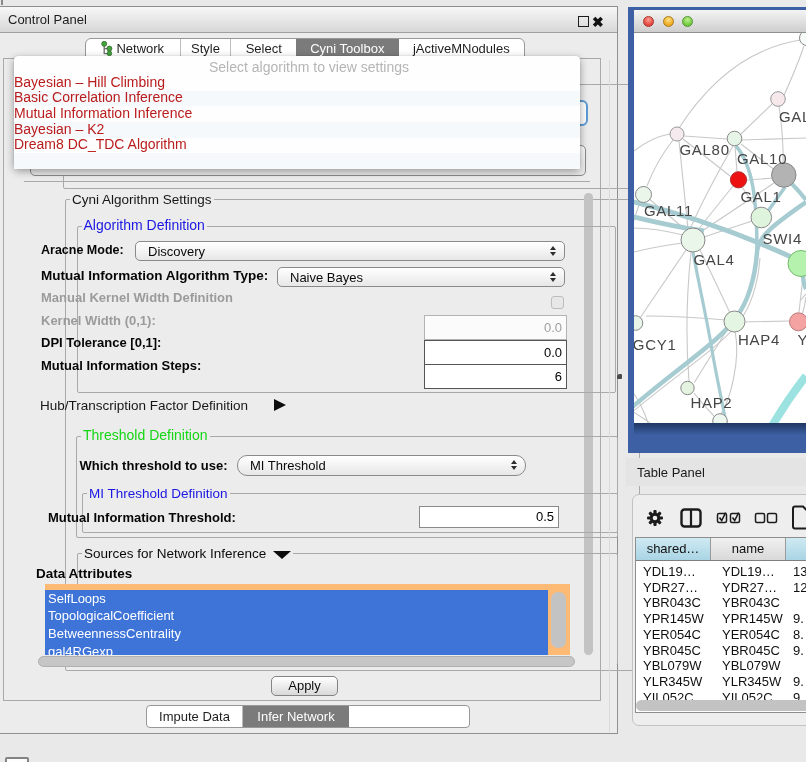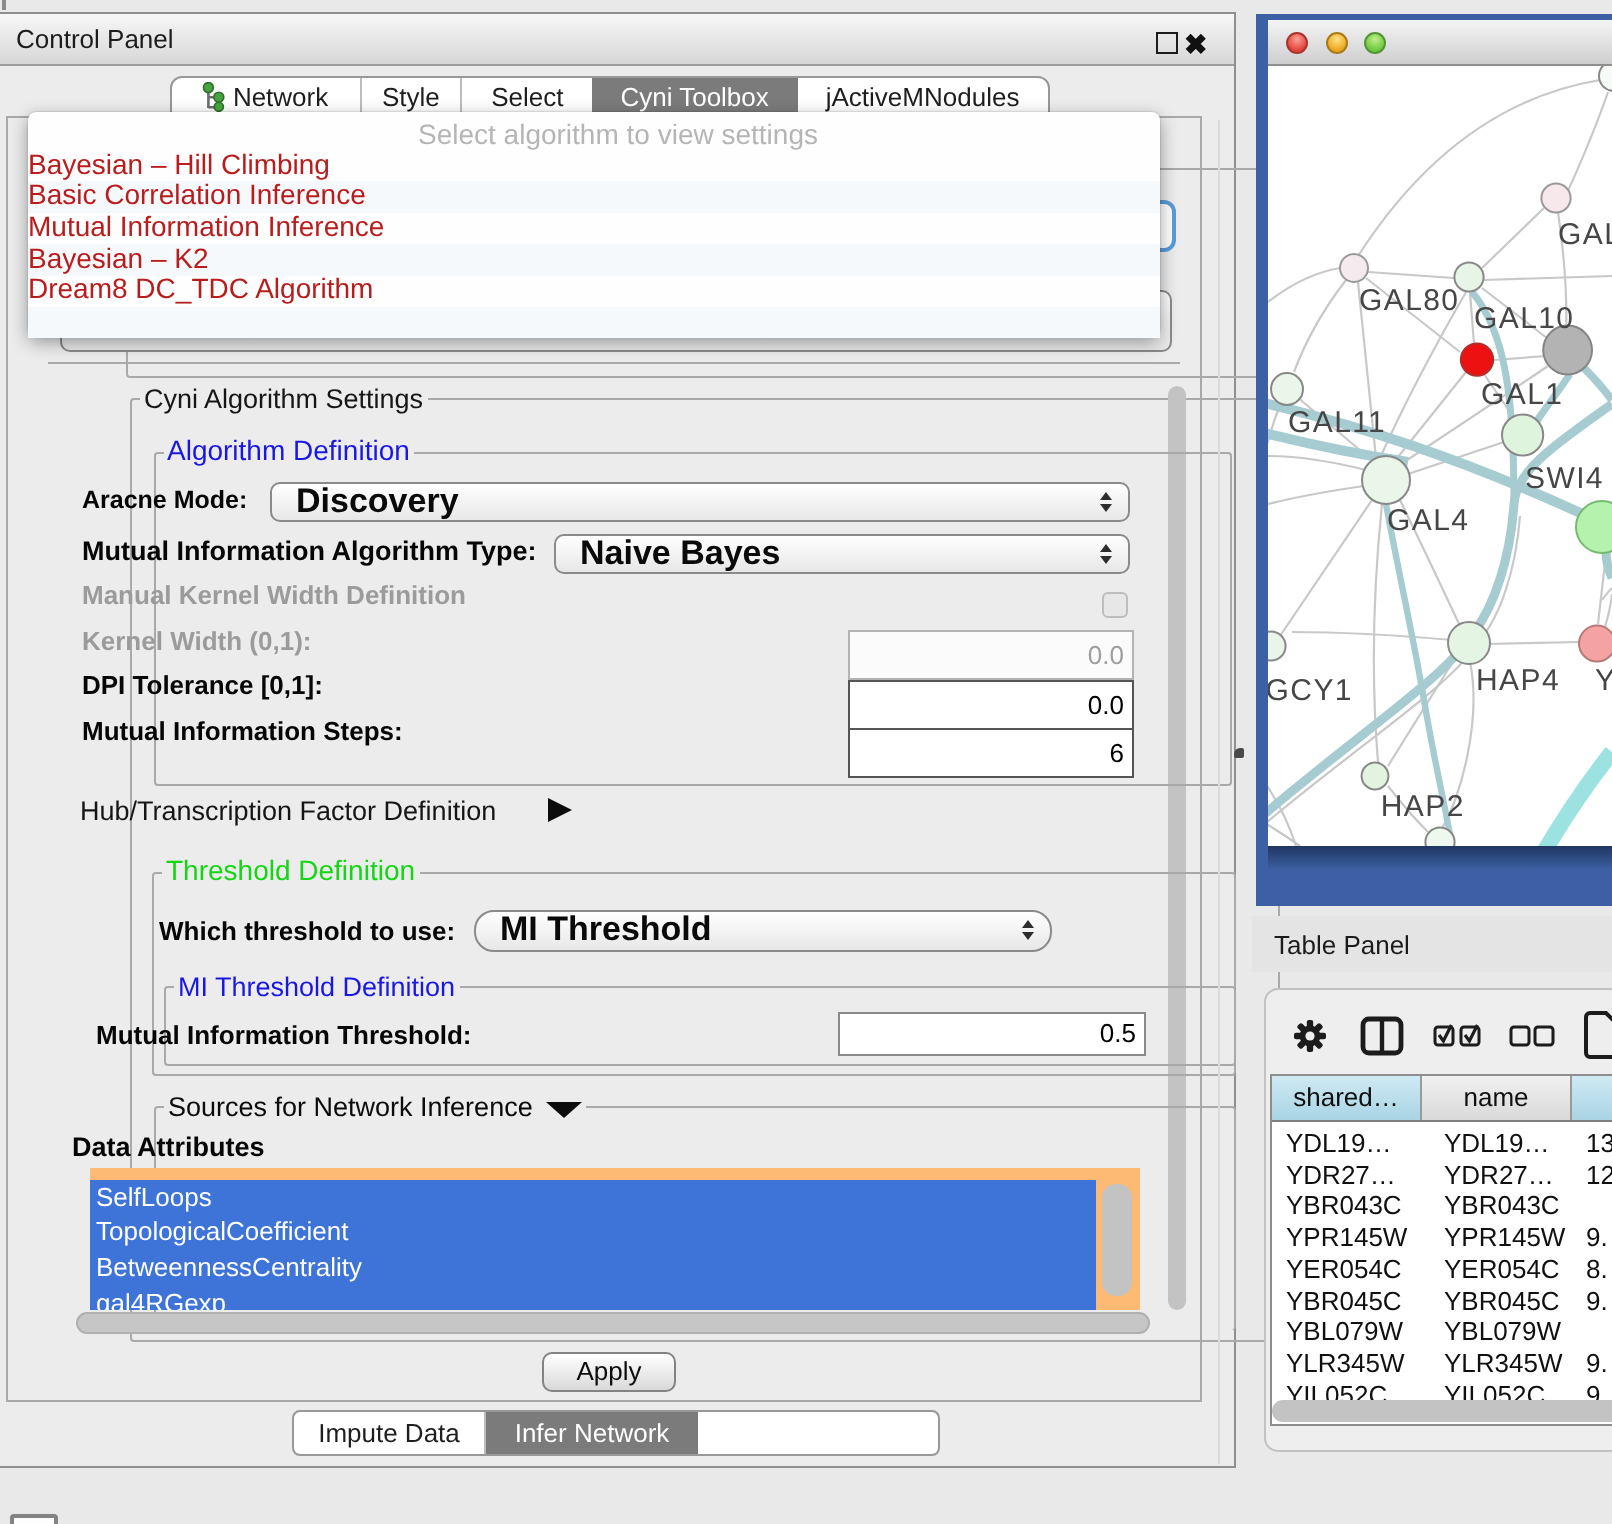--- a/index.html
+++ b/index.html
@@ -30,21 +30,21 @@
   .grp>.gt{position:absolute;top:-8px;left:4px;background:#ececec;padding:0 2px;
            font-size:13.5px;color:#161616;line-height:15px;white-space:nowrap;}
   .gt.blue{color:#1a17e2 !important;}
   .gt.green{color:#15d615 !important;}
   .lbl{position:absolute;font-size:12.5px;line-height:13px;font-weight:bold;color:#060606;white-space:nowrap;}
   .lbl.dis{color:#9b9b9b;}
   
   .combo{position:absolute;box-sizing:border-box;border:1px solid #8a8a8a;border-radius:5px;
          background:linear-gradient(#ffffff,#e7e7e7);}
   .combo .ct{position:absolute;left:12px;top:50%;transform:translateY(-50%);
-             font-size:17px;color:#0a0a0a;white-space:nowrap;font-weight:bold;}
+             font-size:13px;color:#0a0a0a;white-space:nowrap;}
   .combo .car{position:absolute;right:8px;top:50%;transform:translateY(-50%);
               display:flex;flex-direction:column;gap:2px;}
   .combo .car i{display:block;width:0;height:0;border-left:3.5px solid transparent;
                 border-right:3.5px solid transparent;}
   .combo .car i.u{border-bottom:4.5px solid #2d2d2d;}
   .combo .car i.d{border-top:4.5px solid #2d2d2d;}
   
   .tf{position:absolute;box-sizing:border-box;background:#fff;border:1px solid #555;
       font-size:13px;color:#000;text-align:right;padding:0 4px;line-height:21px;}
   .tf.dis{border:1px solid #b3b3b3;background:#fbfbfb;color:#9f9f9f;}
@@ -163,21 +163,21 @@
   <span class="ct">MI Threshold</span>
     <span class="car">
       <i class="u"></i>
       <i class="d"></i>
     </span>
 </div>
 <div class="abs grp" style="left:39px;top:492.5px;width:536px;height:40.5px;">
   <span class="gt blue" style="font-size:13.5px;">MI Threshold Definition</span>
 </div>
 <div class="lbl" style="left:48px;top:510.5px;font-size:13px;">Mutual Information Threshold:</div>
-<div class="tf" style="left:419px;top:506px;width:154px;height:22px;border-color:#8a8a8a;line-height:20px;">0.5</div>
+<div class="tf" style="left:419px;top:506px;width:140px;height:22px;border-color:#8a8a8a;line-height:20px;">0.5</div>
 
 <div class="abs grp" style="left:34px;top:553px;width:541px;height:112px;border-bottom:none;">
   <span class="gt" style="color:#0b0b0b;">Sources for Network Inference <i style="display:inline-block;width:0;height:0;border-left:9px solid transparent;border-right:9px solid transparent;border-top:8px solid #0c0c0c;vertical-align:-1px;margin-left:3px;"></i></span>
 </div>
 <div class="lbl" style="left:36px;top:566.5px;font-size:13.5px;">Data Attributes</div>
 <div class="abs" style="left:45px;top:584px;width:525px;height:71px;background:#fdba74;overflow:hidden;">
   <div style="height:5.5px;"></div>
   <div class="srow" style="width:500px;">SelfLoops</div>
   <div class="srow" style="width:500px;">TopologicalCoefficient</div>
   <div class="srow" style="width:500px;">BetweennessCentrality</div>

